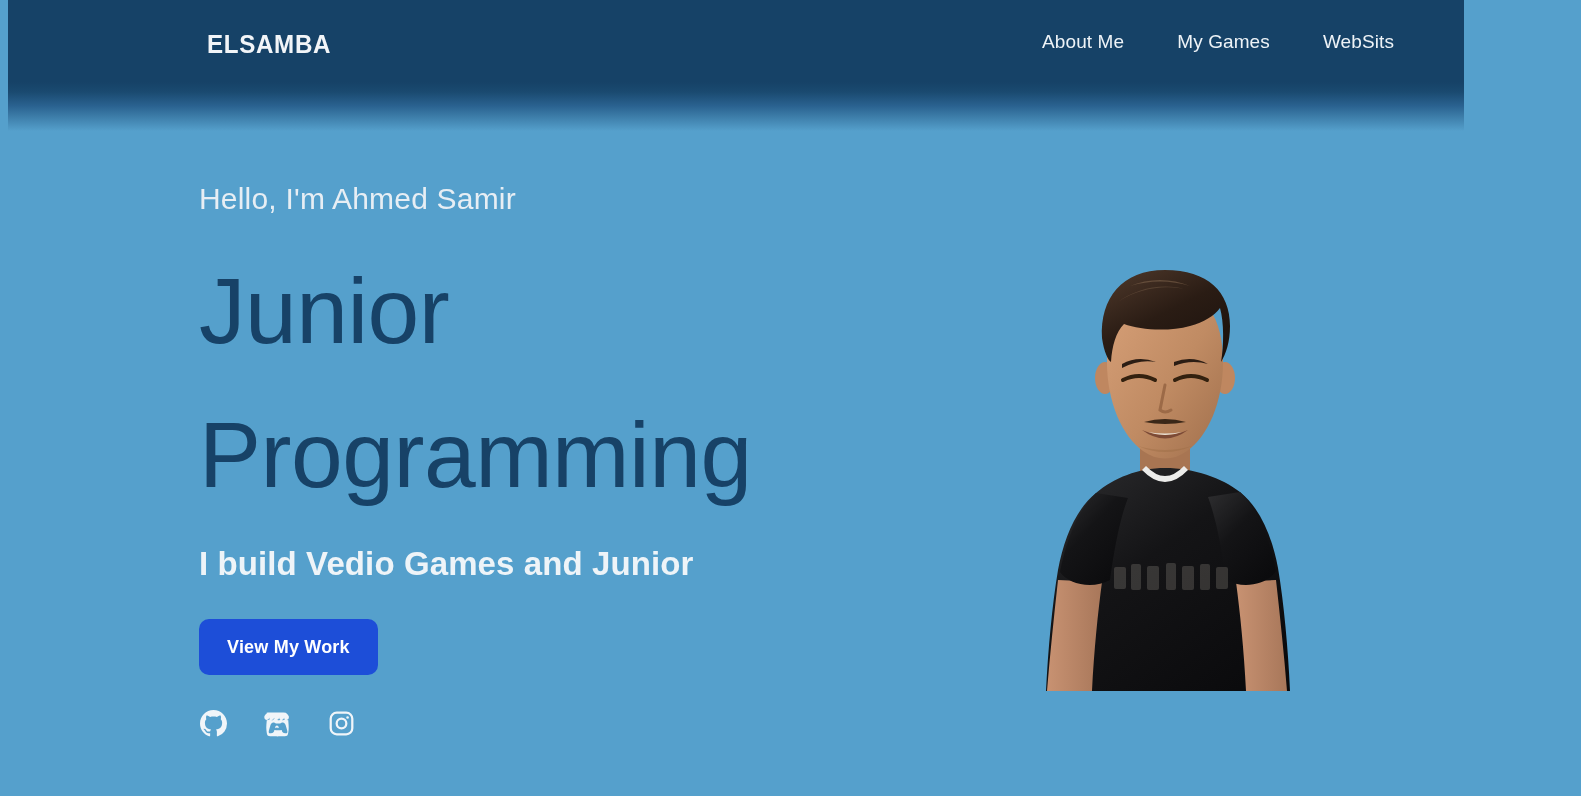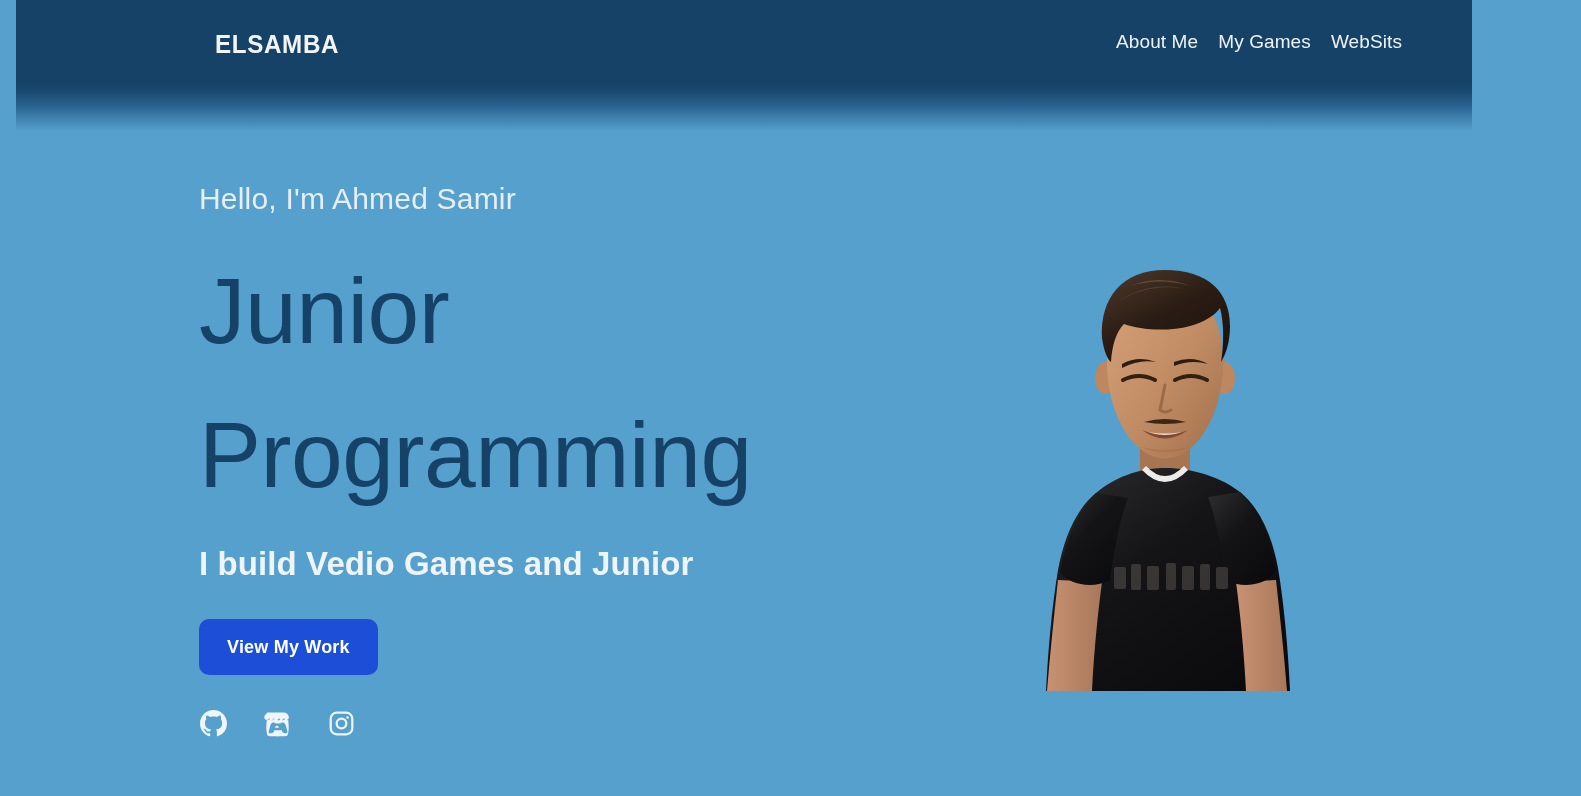--- a/index.html
+++ b/index.html
@@ -20,21 +20,21 @@
     position: relative;
     width: 1581px;
     height: 796px;
     overflow: hidden;
     background: #55a0cc;
   }
 
   
   .site-header {
     position: absolute;
-    top: 0; left: 16px;
+    top: 0; left: 8px;
     width: 1456px;
     height: 131px;
     background: linear-gradient(to bottom,
         #164267 0px,
         #164267 82px,
         #1a4a70 92px,
         #2a6290 106px,
         #3f80ac 118px,
         #55a0cc 131px);
     z-index: 5;
@@ -62,21 +62,21 @@
     white-space: nowrap;
     cursor: pointer;
   }
 
   .nav {
     position: absolute;
     right: 195px;
     top: 31px;
     display: flex;
     align-items: flex-start;
-    gap: 20px;
+    gap: 53px;
   }
 
   .nav-link {
     color: #eef3f7;
     font-size: 19px;
     letter-spacing: 0.1px;
     text-decoration: none;
     white-space: nowrap;
     cursor: pointer;
   }

